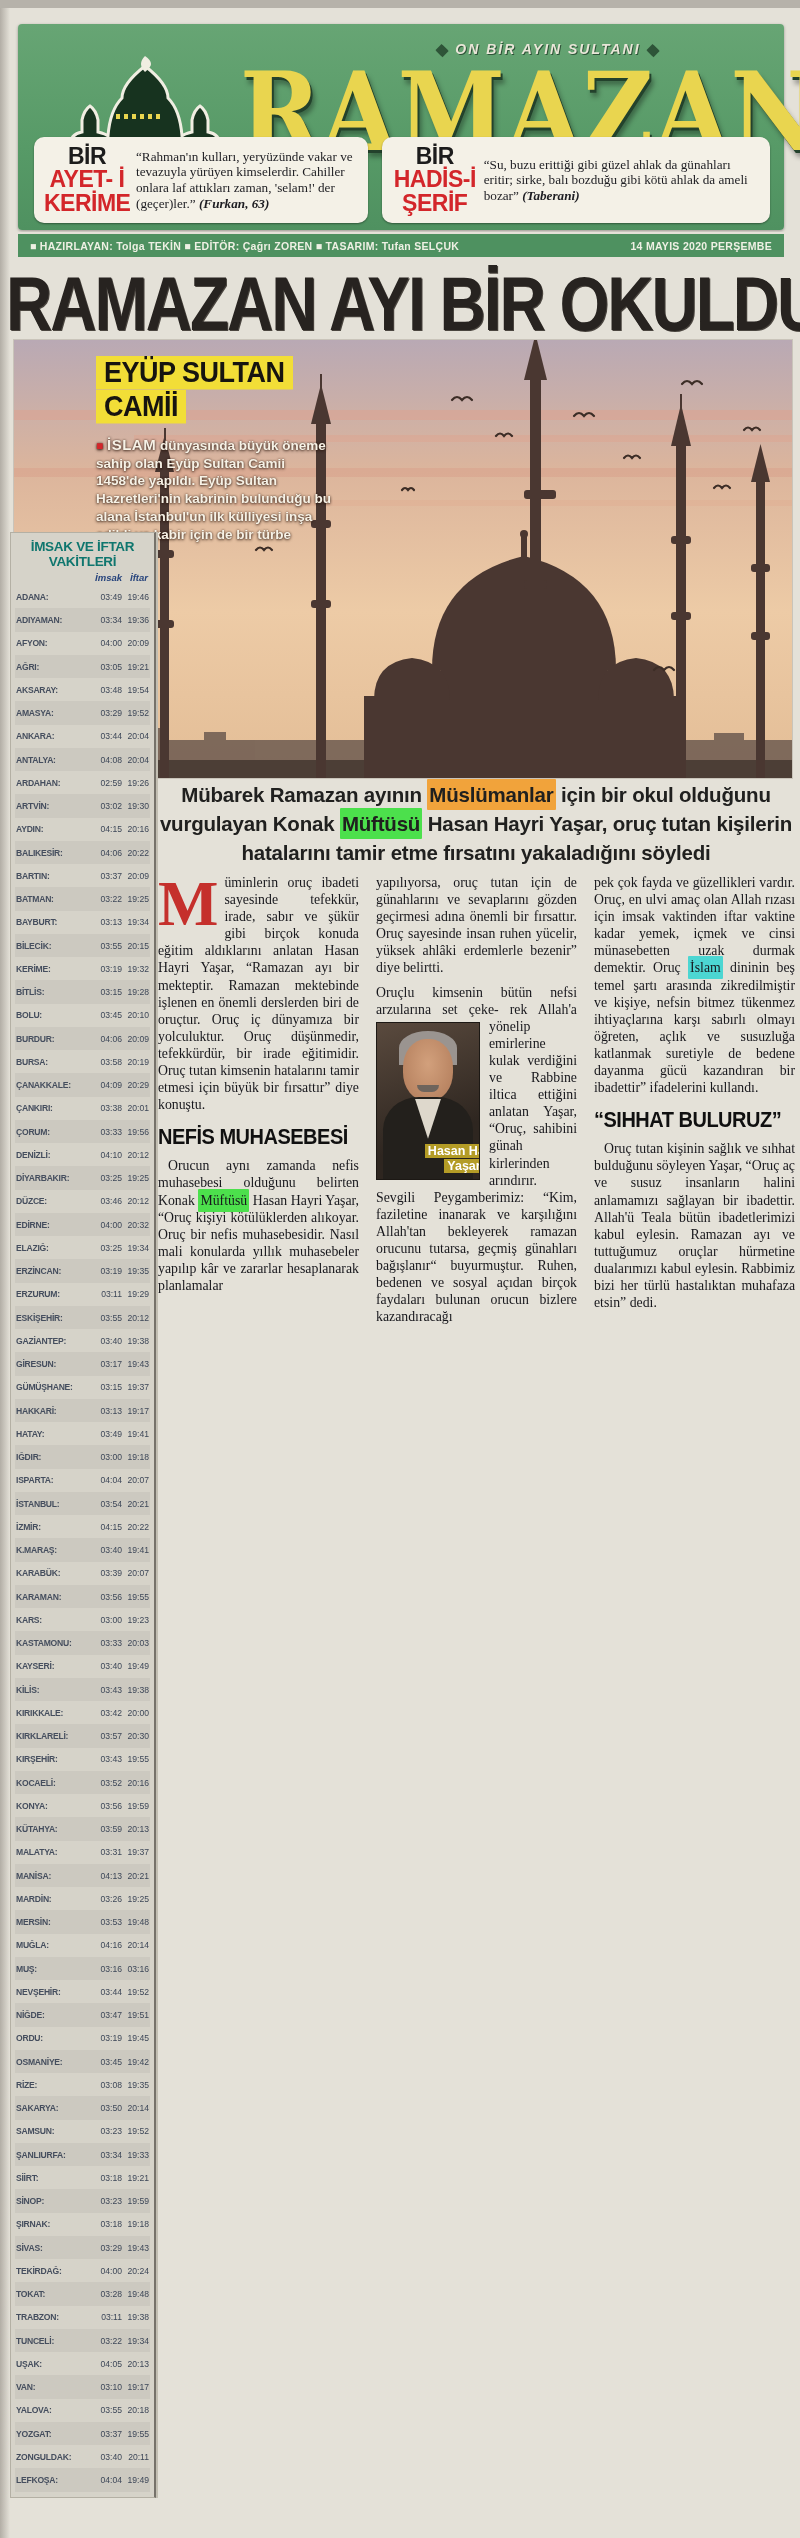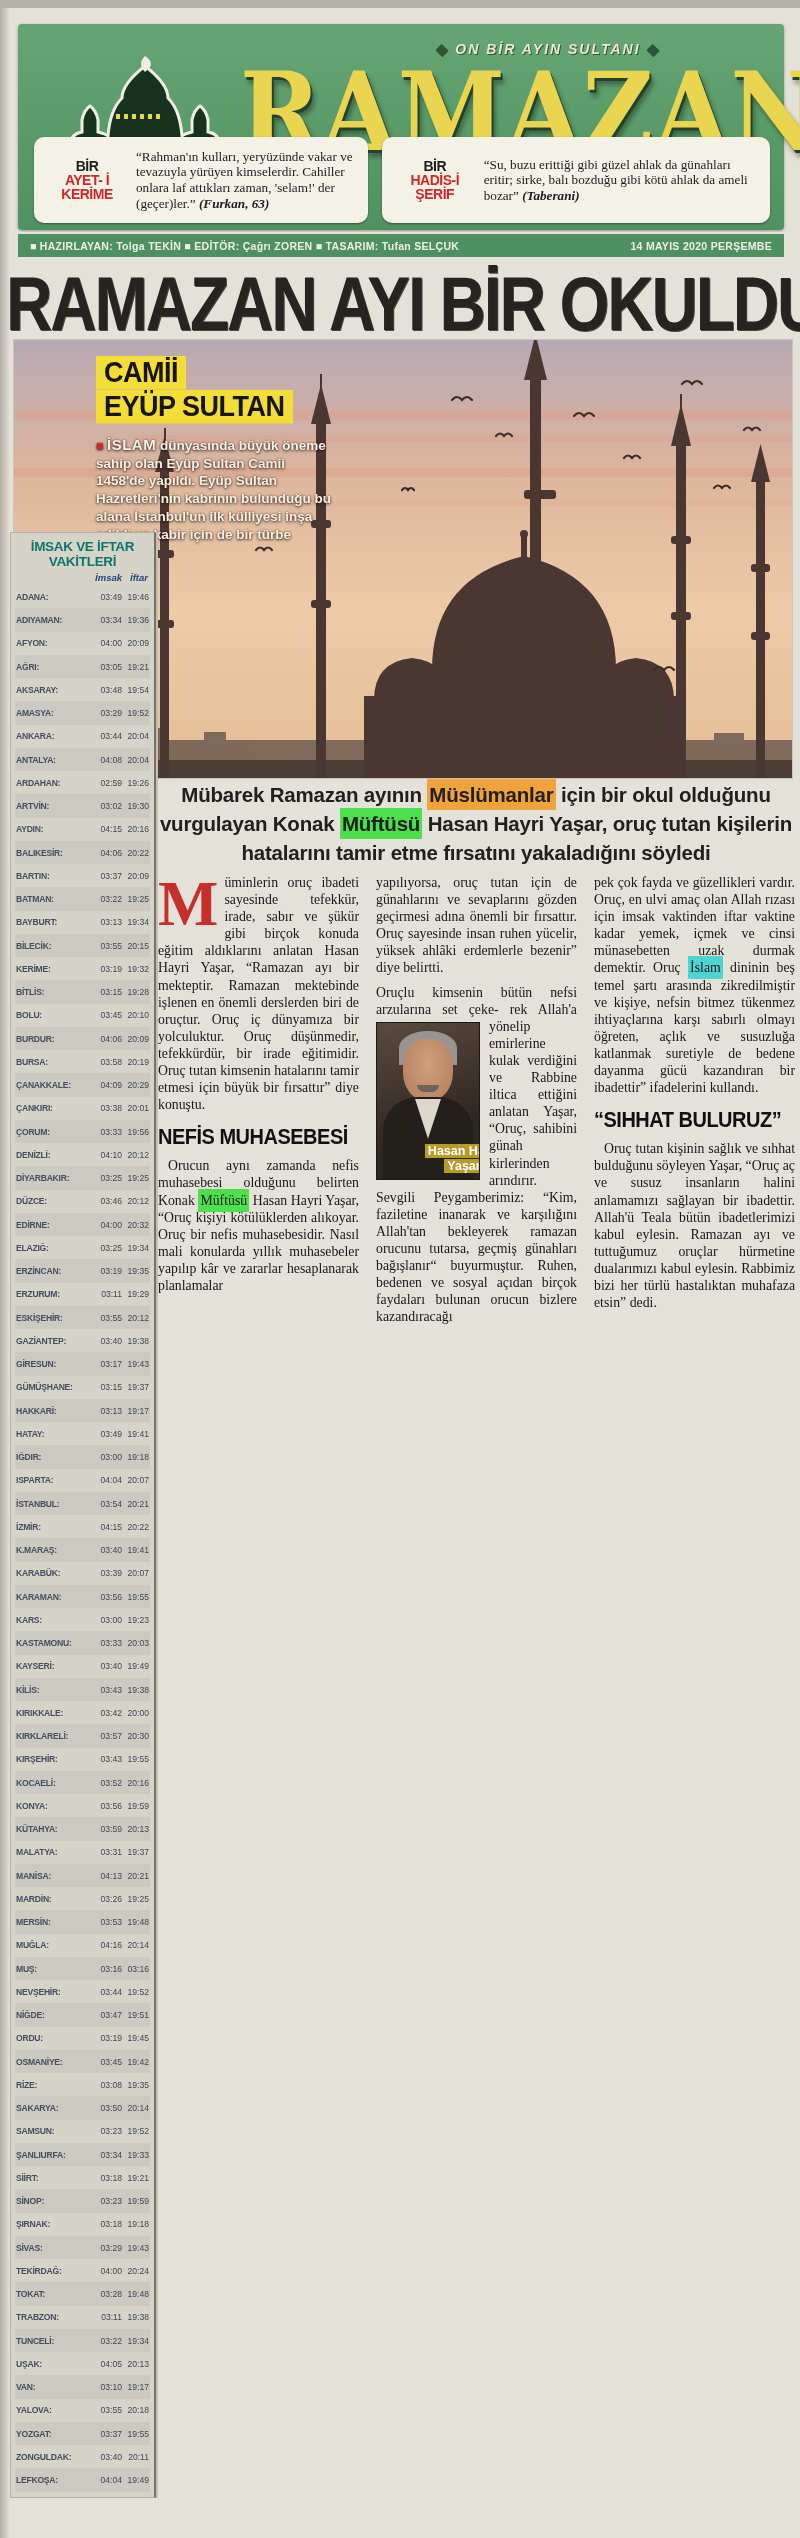--- a/index.html
+++ b/index.html
@@ -21,21 +21,21 @@
         font-family:"DejaVu Serif",serif;font-weight:bold;font-size:97px;line-height:1;
         color:#e9d54f;letter-spacing:1px;transform:scaleY(1.12);transform-origin:top center;
         text-shadow:2px 3px 0 #23422c,4px 6px 5px rgba(0,0,0,.35);}
 
   .quote-row{position:absolute;left:16px;bottom:7px;right:14px;display:flex;gap:14px;}
   .quote-box{background:#f4f1e7;border-radius:10px;box-shadow:0 1px 2px rgba(0,0,0,.4);
         display:flex;align-items:center;padding:5px 10px;height:76px;}
   .quote-box.q1{width:46%;}
   .quote-box.q2{width:54%;}
   .q-label{width:86px;flex:none;text-align:center;font-weight:bold;line-height:1.02;
-        font-size:14px;letter-spacing:-.5px;}
+        font-size:23px;letter-spacing:-.5px;}
   .q-label .black{color:#1c1c1c;display:block;}
   .q-label .red{color:#d3262a;display:block;}
   .q-text{font-family:"Liberation Serif",serif;font-size:13.2px;line-height:1.18;
         color:#1d1d22;padding-left:6px;}
   .q-src{font-weight:bold;font-style:italic;}
 
   
   .credits{position:absolute;left:18px;top:224px;right:16px;height:23px;
         background:#4e9160;border-top:2px solid #e4e1d8;color:#eef0e4;
         display:flex;justify-content:space-between;align-items:center;
@@ -253,24 +253,24 @@
         <path d="M668 44 q5 -6 10 0 q5 -6 10 0"></path>
         <path d="M700 148 q4 -5 8 0 q4 -5 8 0"></path>
         <path d="M730 90 q4 -5 8 0 q4 -5 8 0"></path>
         <path d="M242 210 q4 -5 8 0 q4 -5 8 0"></path>
         <path d="M388 150 q3 -4 6 0 q3 -4 6 0"></path>
         <path d="M640 330 q5 -6 10 0 q5 -6 10 0"></path>
       </g>
     </svg>
     <div class="photo-caption">
       <div>
-        <span class="cap-title">CAMİİ</span>
+        <span class="cap-title">EYÜP SULTAN</span>
       </div>
       <div>
-        <span class="cap-title">EYÜP SULTAN</span>
+        <span class="cap-title">CAMİİ</span>
       </div>
       <div class="cap-body">
         <span class="cap-bullet">■</span>
         <span class="cap-lead">İSLAM</span><span> dünyasında büyük öneme sahip olan Eyüp Sultan Camii 1458'de yapıldı. Eyüp Sultan Hazretleri'nin kabrinin bulunduğu bu alana İstanbul'un ilk külliyesi inşa edildi ve kabir için de bir türbe yapıldı.</span>
       </div>
     </div>
   </div>
 
   <div class="sidebar">
     <div class="sb-title">

